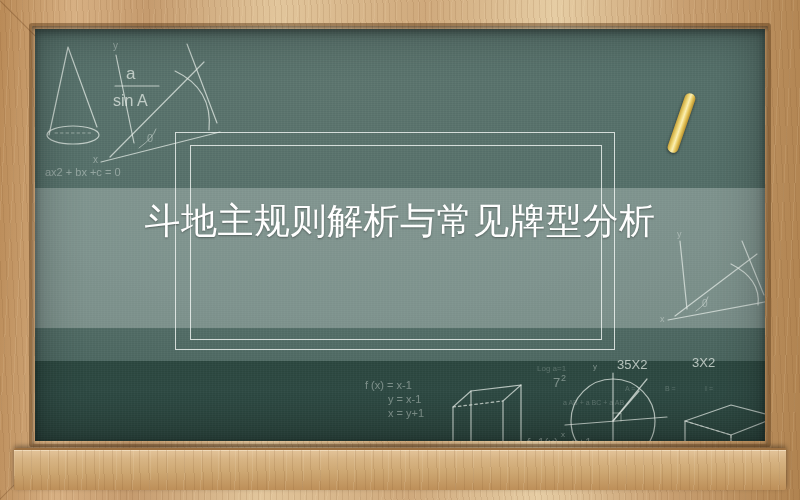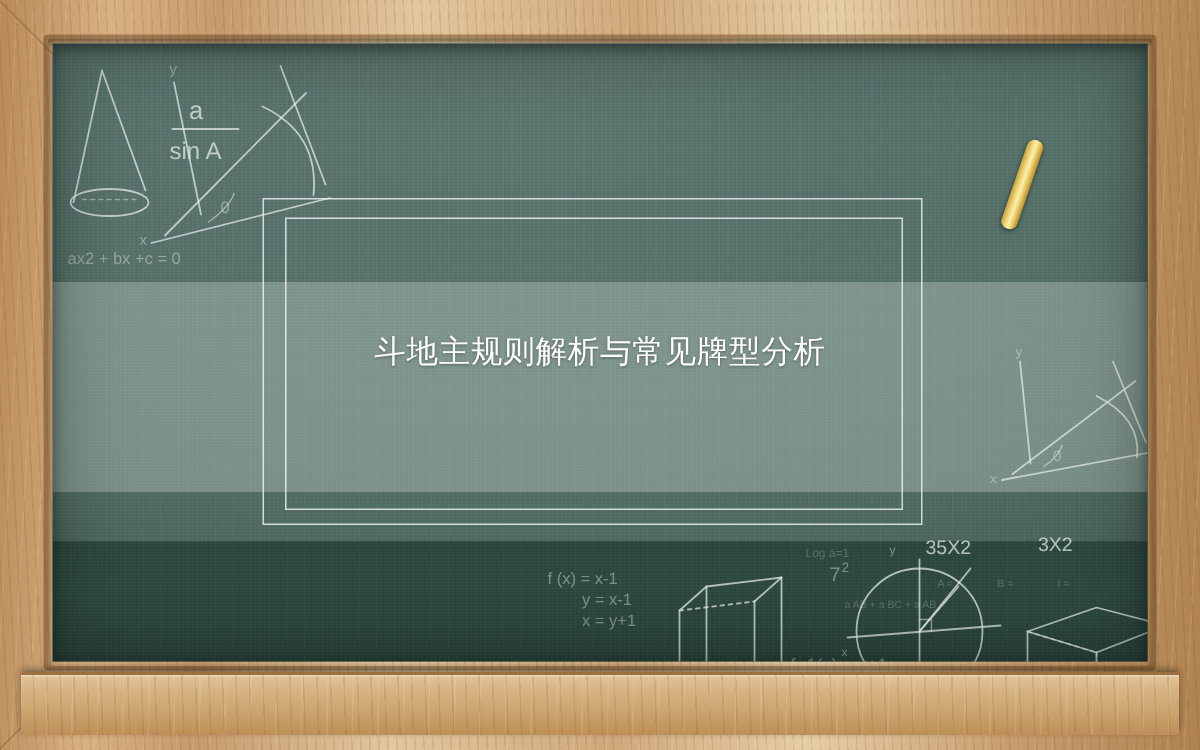--- a/index.html
+++ b/index.html
@@ -82,24 +82,24 @@
   .rect-outer{
     position:absolute; left:140px; top:103px; width:440px; height:218px;
     border:1.6px solid rgba(244,248,245,.80);
   }
   .rect-inner{
     position:absolute; left:155px; top:116px; width:412px; height:195px;
     border:1.6px solid rgba(244,248,245,.80);
   }
 
   .title{
-    position:absolute; left:0; right:0; top:220px;
+    position:absolute; left:0; right:0; top:197px;
     text-align:center;
     color:#ffffff;
-    font-size:21px;
+    font-size:36px;
     letter-spacing:.5px;
     font-family:"DejaVu Sans","Liberation Sans",sans-serif;
     text-shadow:0 1px 2px rgba(0,0,0,.35);
     white-space:nowrap;
   }
 
   
   .chalk-stick{
     position:absolute;
     border-radius:5px;

